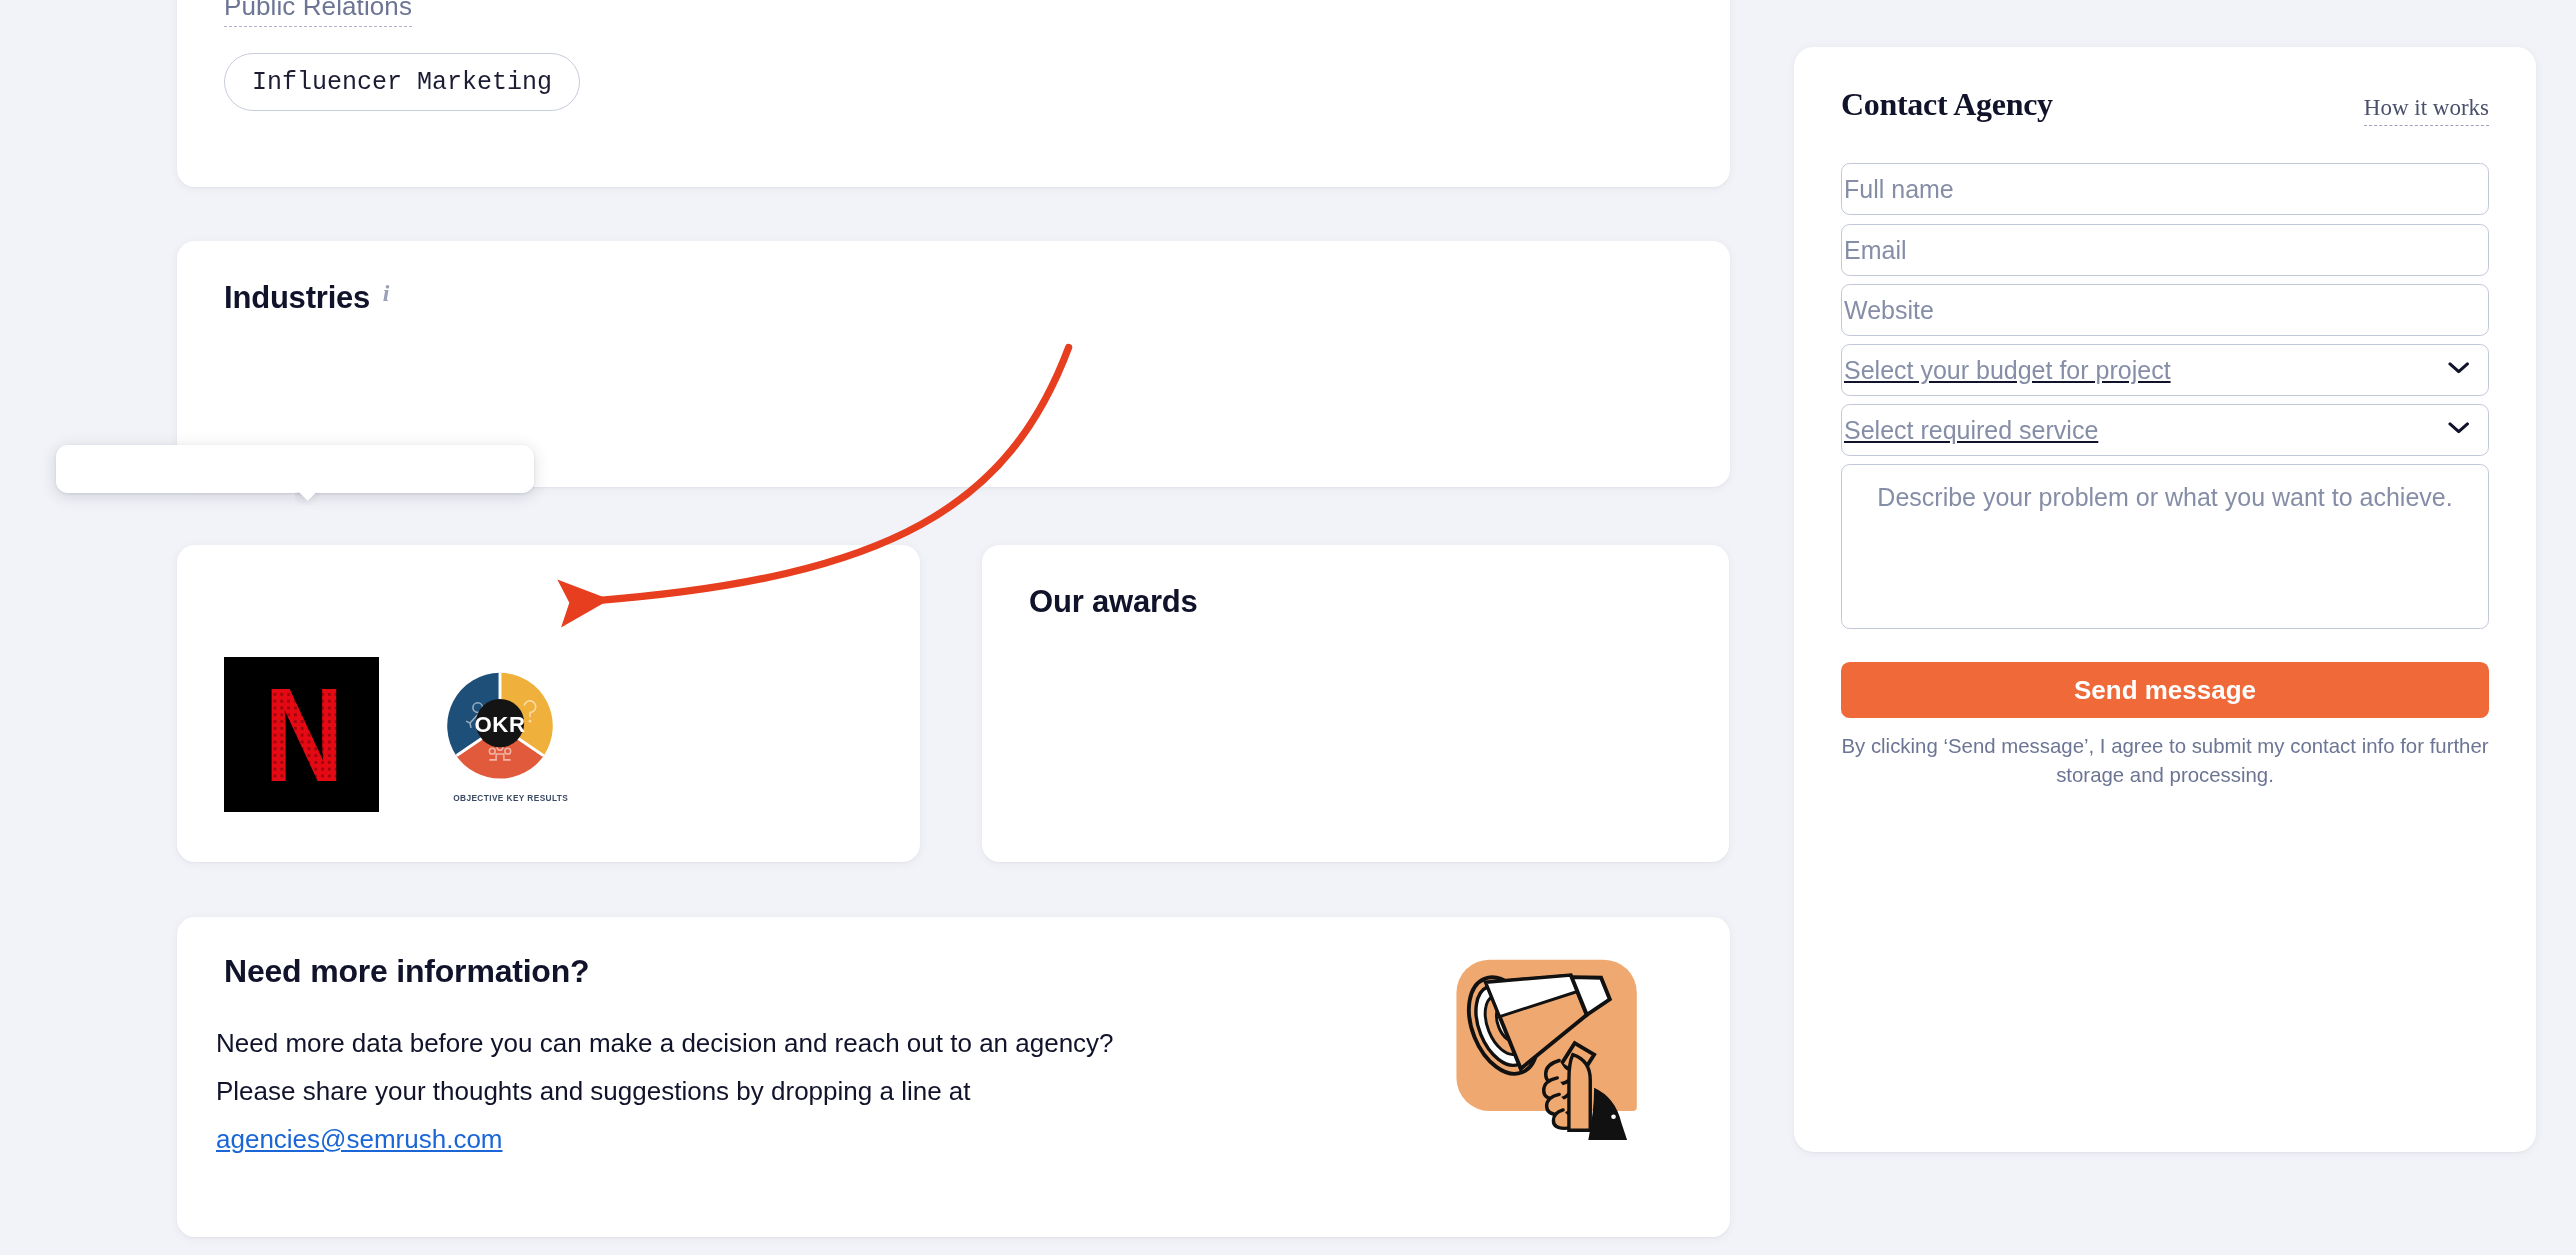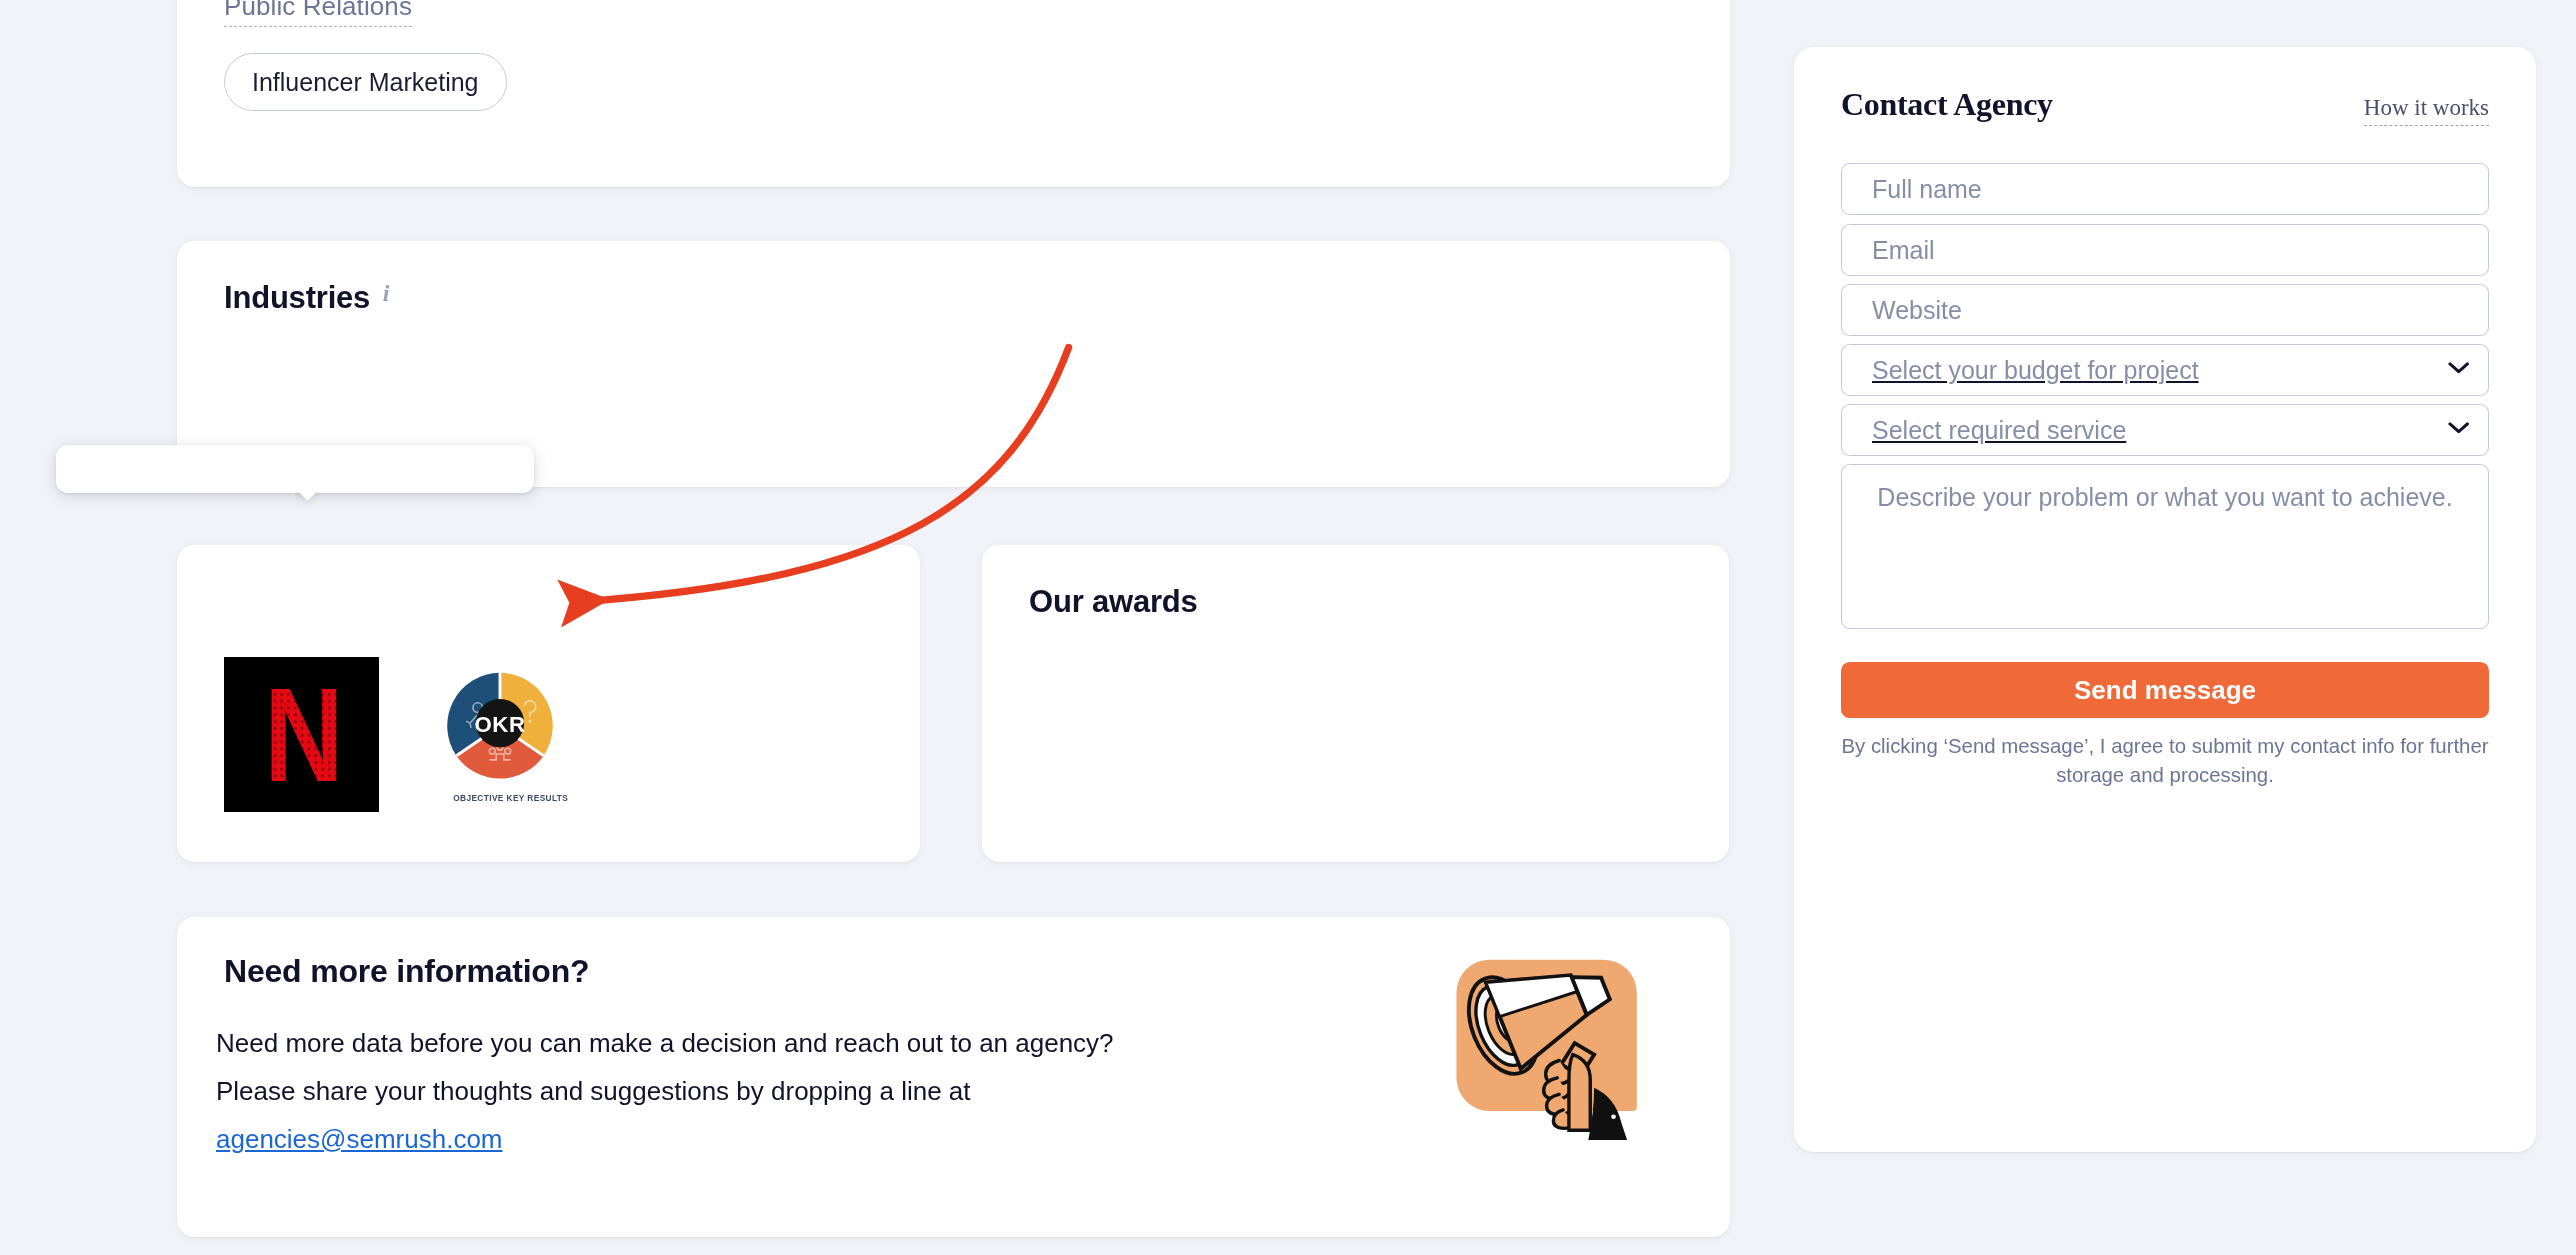--- a/index.html
+++ b/index.html
@@ -43,20 +43,21 @@
   .chip {
     display: inline-flex; align-items: center; justify-content: center;
     height: 58px; padding: 0 27px;
     border: 1px solid #c7ccdb;
     border-radius: 31px;
     background: #fff;
     font-size: 25px;
     color: #1c1d33;
     white-space: nowrap;
     cursor: pointer;
+    font-family: Liberation Mono, monospace;
   }
   #services-chips { left: 47px; top: 276px; }
 
   
   #industries-card {
     left: 177px; top: 241px; width: 1553px; height: 246px;
   }
   .card-heading {
     position: absolute;
     left: 47px; top: 39px;
@@ -164,21 +165,21 @@
     cursor: pointer;
   }
   .field {
     position: absolute; left: 47px; width: 648px;
     border: 1px solid #c3c8d8;
     border-radius: 8.7px;
     background: #fff;
     font-family: "Liberation Sans", sans-serif;
     font-size: 25px;
     color: #11132b;
-    padding: 0 30px;
+    padding: 0 2px;
     outline: none;
   }
   .field::placeholder { color: #868ea7; }
   .field.text { height: 52px; }
   .select-wrap { position: absolute; left: 47px; width: 648px; height: 52px; }
   .select-wrap .field { left: 0; width: 100%; text-decoration: underline; }
   .chev {
     position: absolute; right: 19.4px; top: 50%;
     transform: translateY(-50%);
     pointer-events: none;

